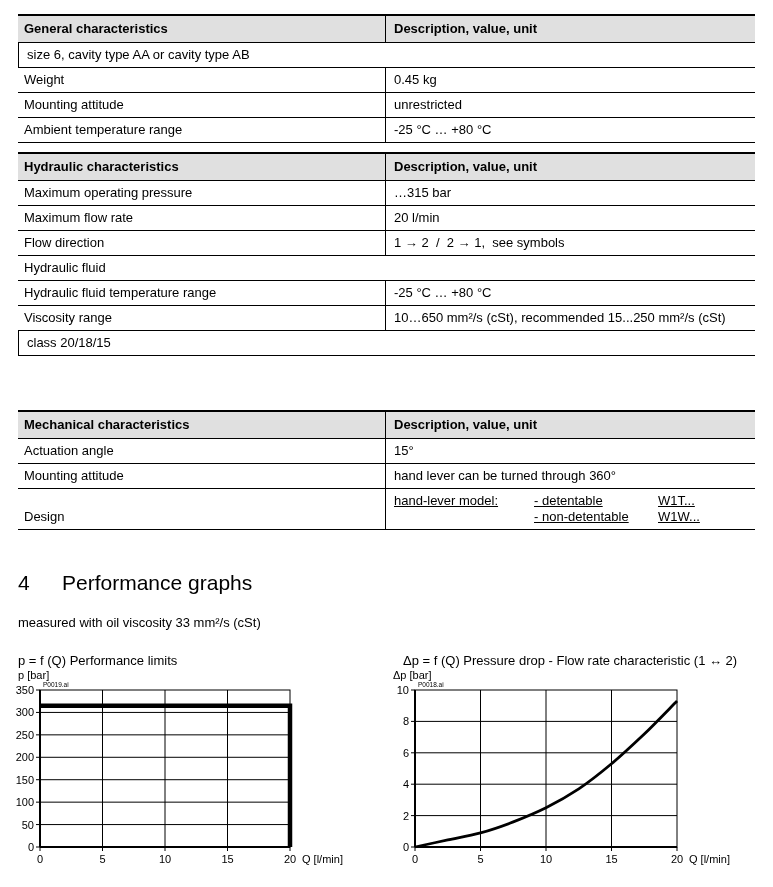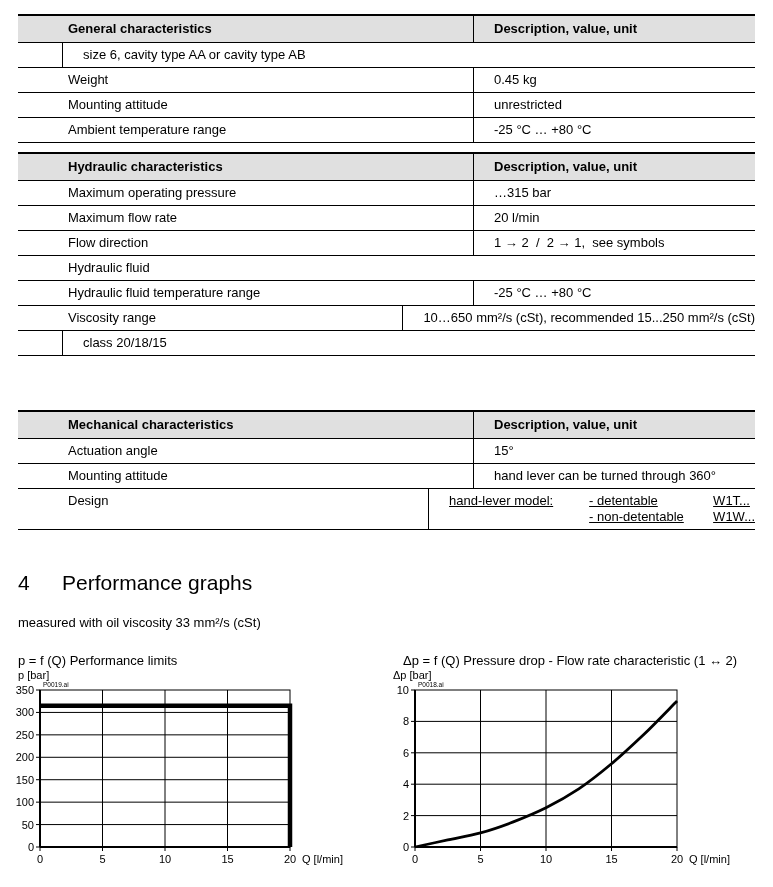--- a/index.html
+++ b/index.html
@@ -5,23 +5,23 @@
   html,body{margin:0;padding:0;background:#fff;}
   body{width:773px;height:887px;position:relative;font-family:"Liberation Sans",sans-serif;color:#000;font-size:13px;}
   .page{position:absolute;inset:0;background:#fff;overflow:hidden;}
 
   
   .ctable{position:absolute;left:18px;width:737px;border-top:2px solid #000;}
   .t-row{display:flex;border-bottom:1px solid #000;align-items:stretch;}
   .t-head{background:#e0e0e0;font-weight:bold;}
   .t-head .cell{padding-top:4px;padding-bottom:4px;}
   .t-head .line{line-height:18px;}
-  .cell{display:flex;flex-direction:column;justify-content:flex-start;padding:4px 0;margin-left:44px;}
+  .cell{display:flex;flex-direction:column;justify-content:flex-end;padding:4px 0;}
   .c1{width:361px;padding-left:6px;}
-  .c2{flex:1;border-left:1px solid #000;padding-left:20px;}
+  .c2{flex:1;border-left:1px solid #000;padding-left:8px;}
   .line{line-height:16px;white-space:pre;}
   .vgrid-row{display:flex;line-height:16px;text-decoration:underline;}
   .vgrid-c0{width:140px;}
   .vgrid-c1{width:124px;}
 
   .tbl-general{top:14px;}
   .tbl-hydraulic{top:152px;}
   .tbl-mechanical{top:410px;}
 
   

